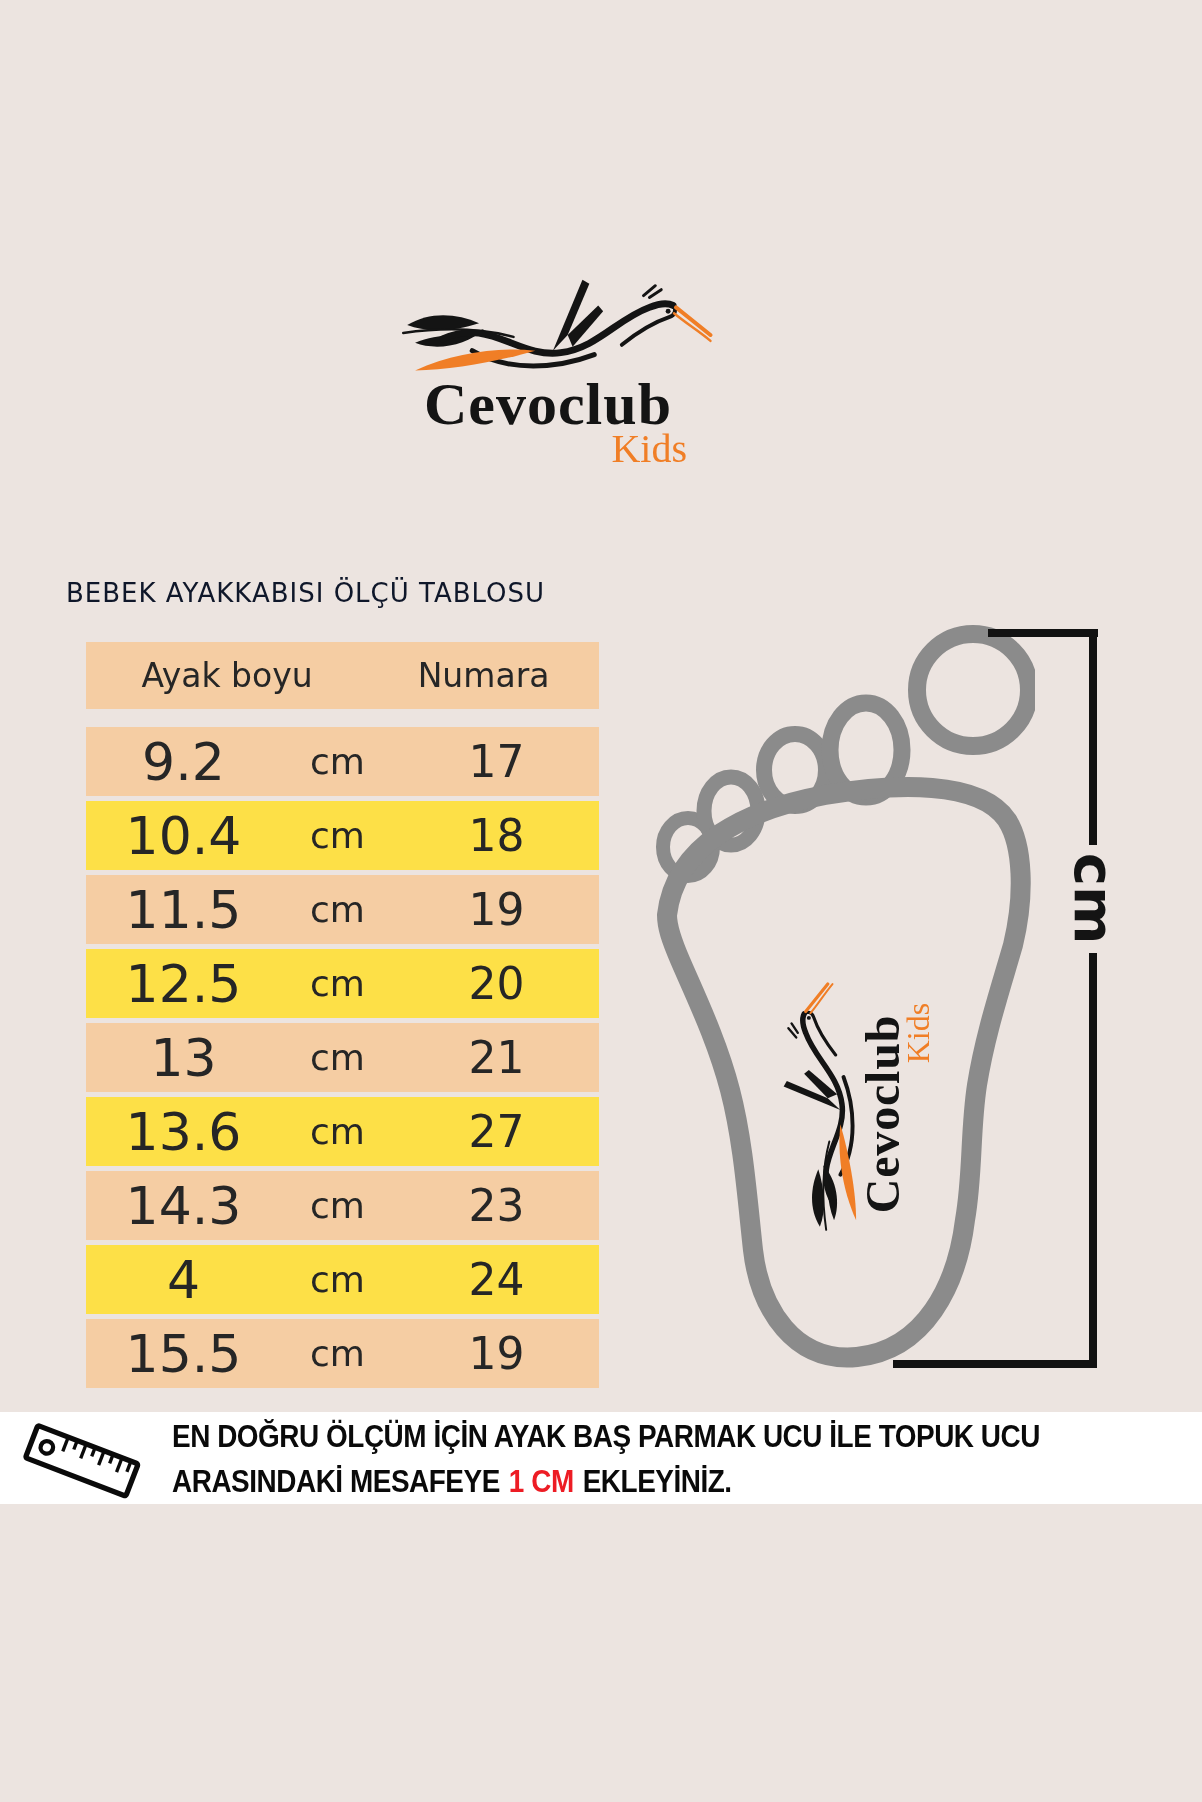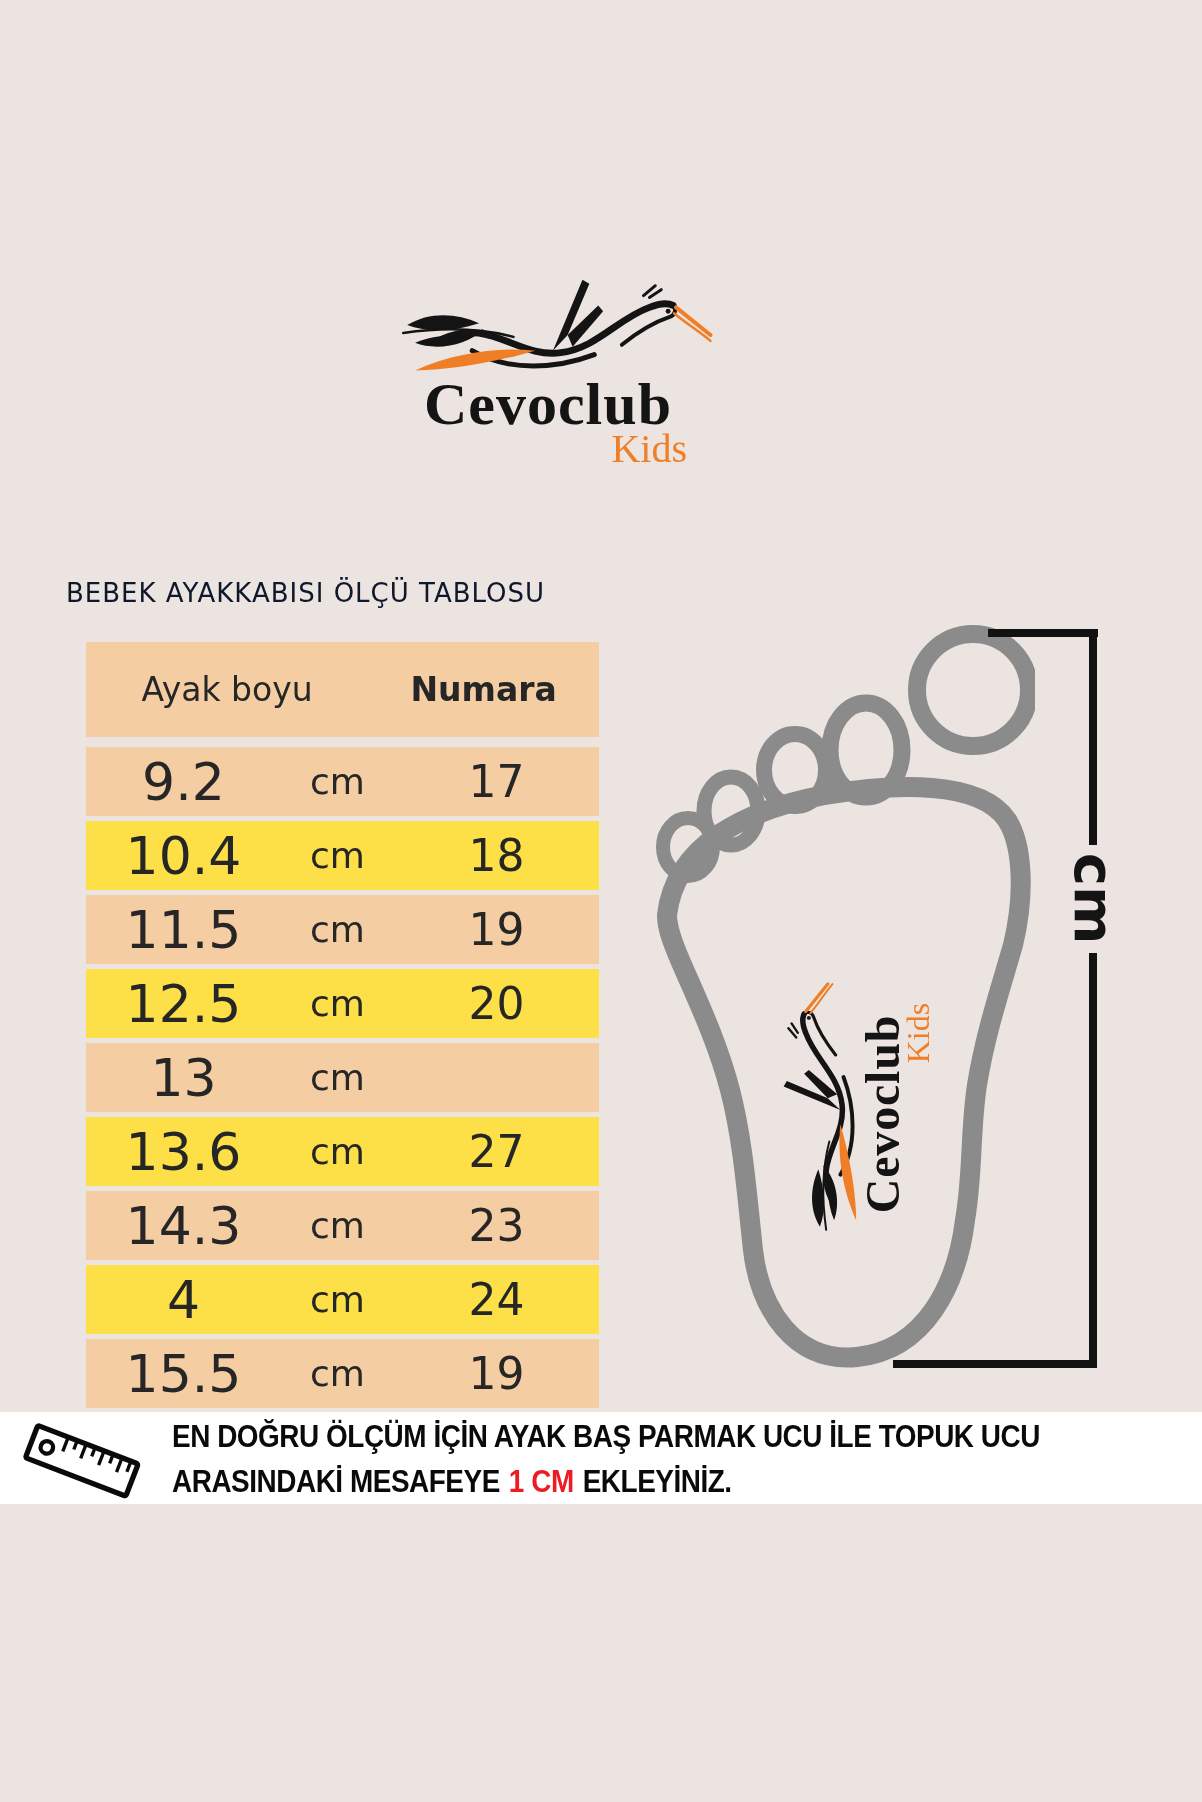--- a/index.html
+++ b/index.html
@@ -24,25 +24,25 @@
     text-align:right;padding-right:26px;margin-top:-6px;
   }
   
   .page-title{
     position:absolute;left:66px;top:578px;
     font-size:26px;letter-spacing:1px;color:#0f172a;white-space:nowrap;
   }
   
   .size-table{position:absolute;left:86px;top:642px;width:513px;}
   .thead{
-    height:95px;background:#f5cda3;margin-bottom:10px;
+    height:67px;background:#f5cda3;margin-bottom:18px;
     display:flex;align-items:center;justify-content:center;
   }
   .thead .h1{width:55%;text-align:center;font-size:33px;}
-  .thead .h2{width:45%;text-align:center;font-size:33px;font-weight:bold;}
+  .thead .h2{width:45%;text-align:center;font-size:33px;}
   .trow{
     height:69px;margin-bottom:5px;
     display:grid;grid-template-columns:38% 22% 40%;align-items:center;
   }
   .trow.peach{background:#f5cda3;}
   .trow.white{background:#fde047;}
   .cell{text-align:center;}
   .cell.val{font-size:52px;}
   .cell.unit{font-size:36px;}
   .cell.size{font-size:44px;}
@@ -130,20 +130,21 @@
     <span class="cell size">19</span>
   </div>
   <div class="trow white">
     <span class="cell val">12.5</span>
     <span class="cell unit">cm</span>
     <span class="cell size">20</span>
   </div>
   <div class="trow peach">
     <span class="cell val">13</span>
     <span class="cell unit">cm</span>
+    <span class="cell size">21</span>
   </div>
   <div class="trow white">
     <span class="cell val">13.6</span>
     <span class="cell unit">cm</span>
     <span class="cell size">27</span>
   </div>
   <div class="trow peach">
     <span class="cell val">14.3</span>
     <span class="cell unit">cm</span>
     <span class="cell size">23</span>

